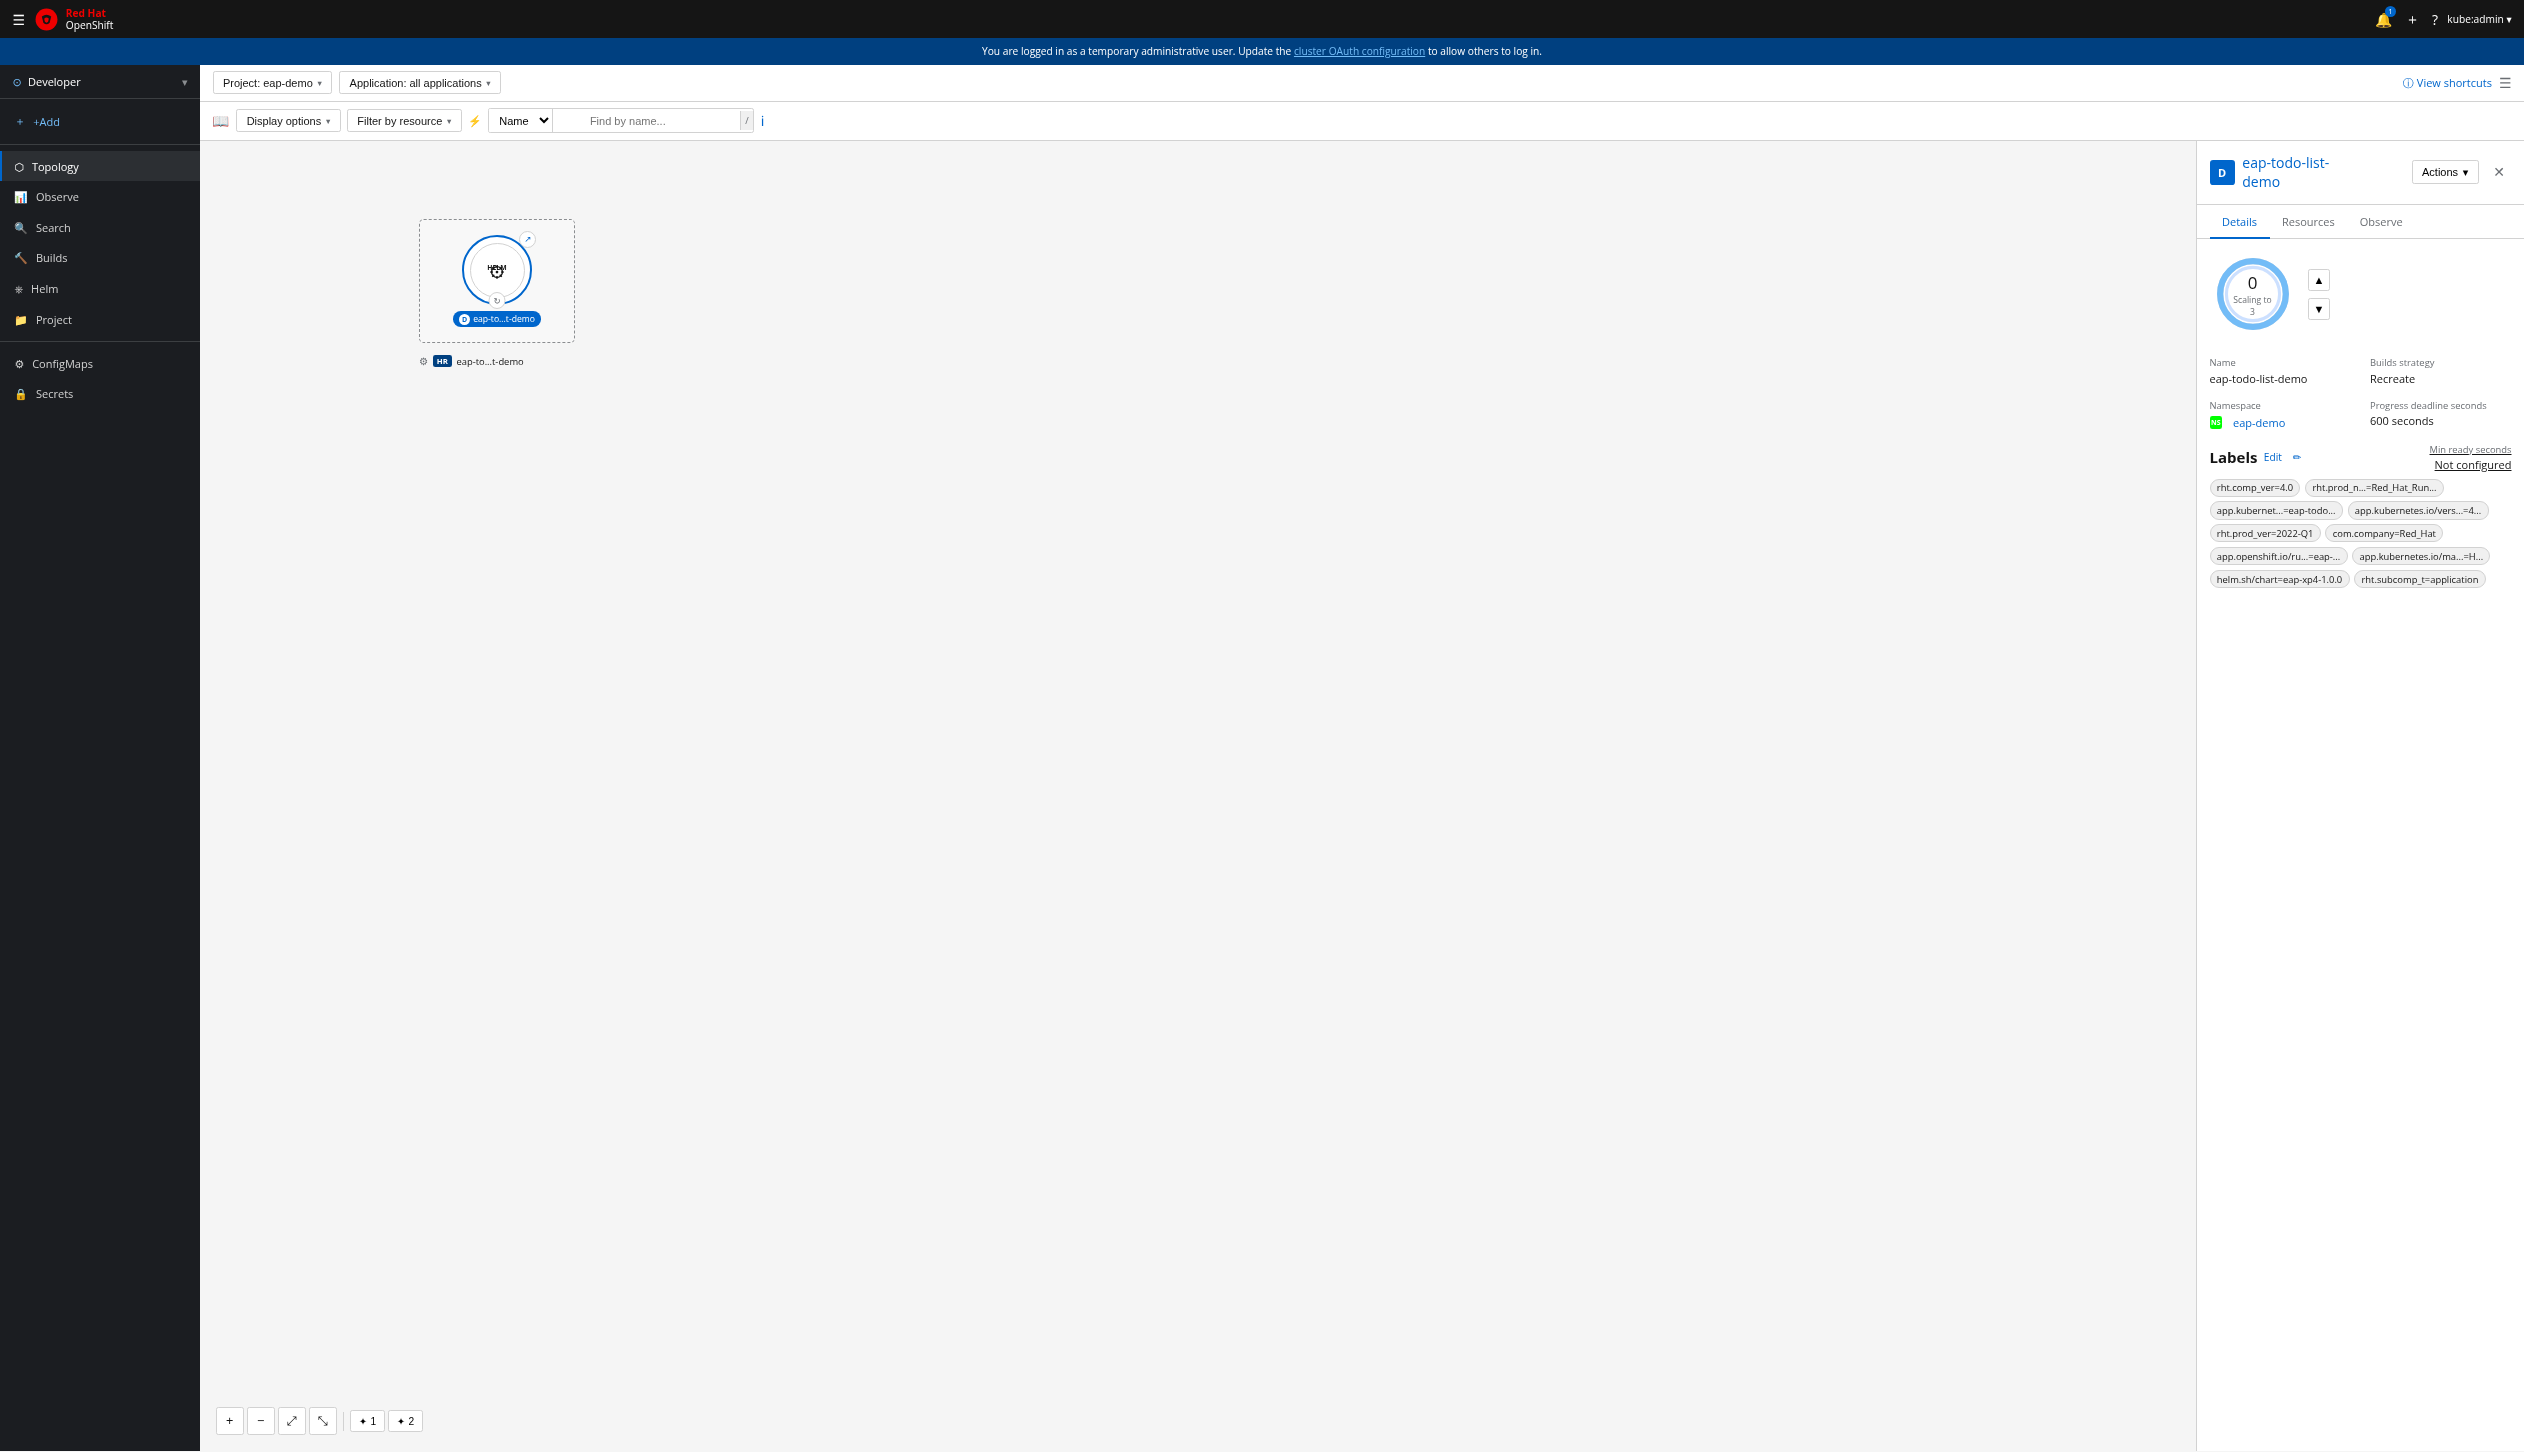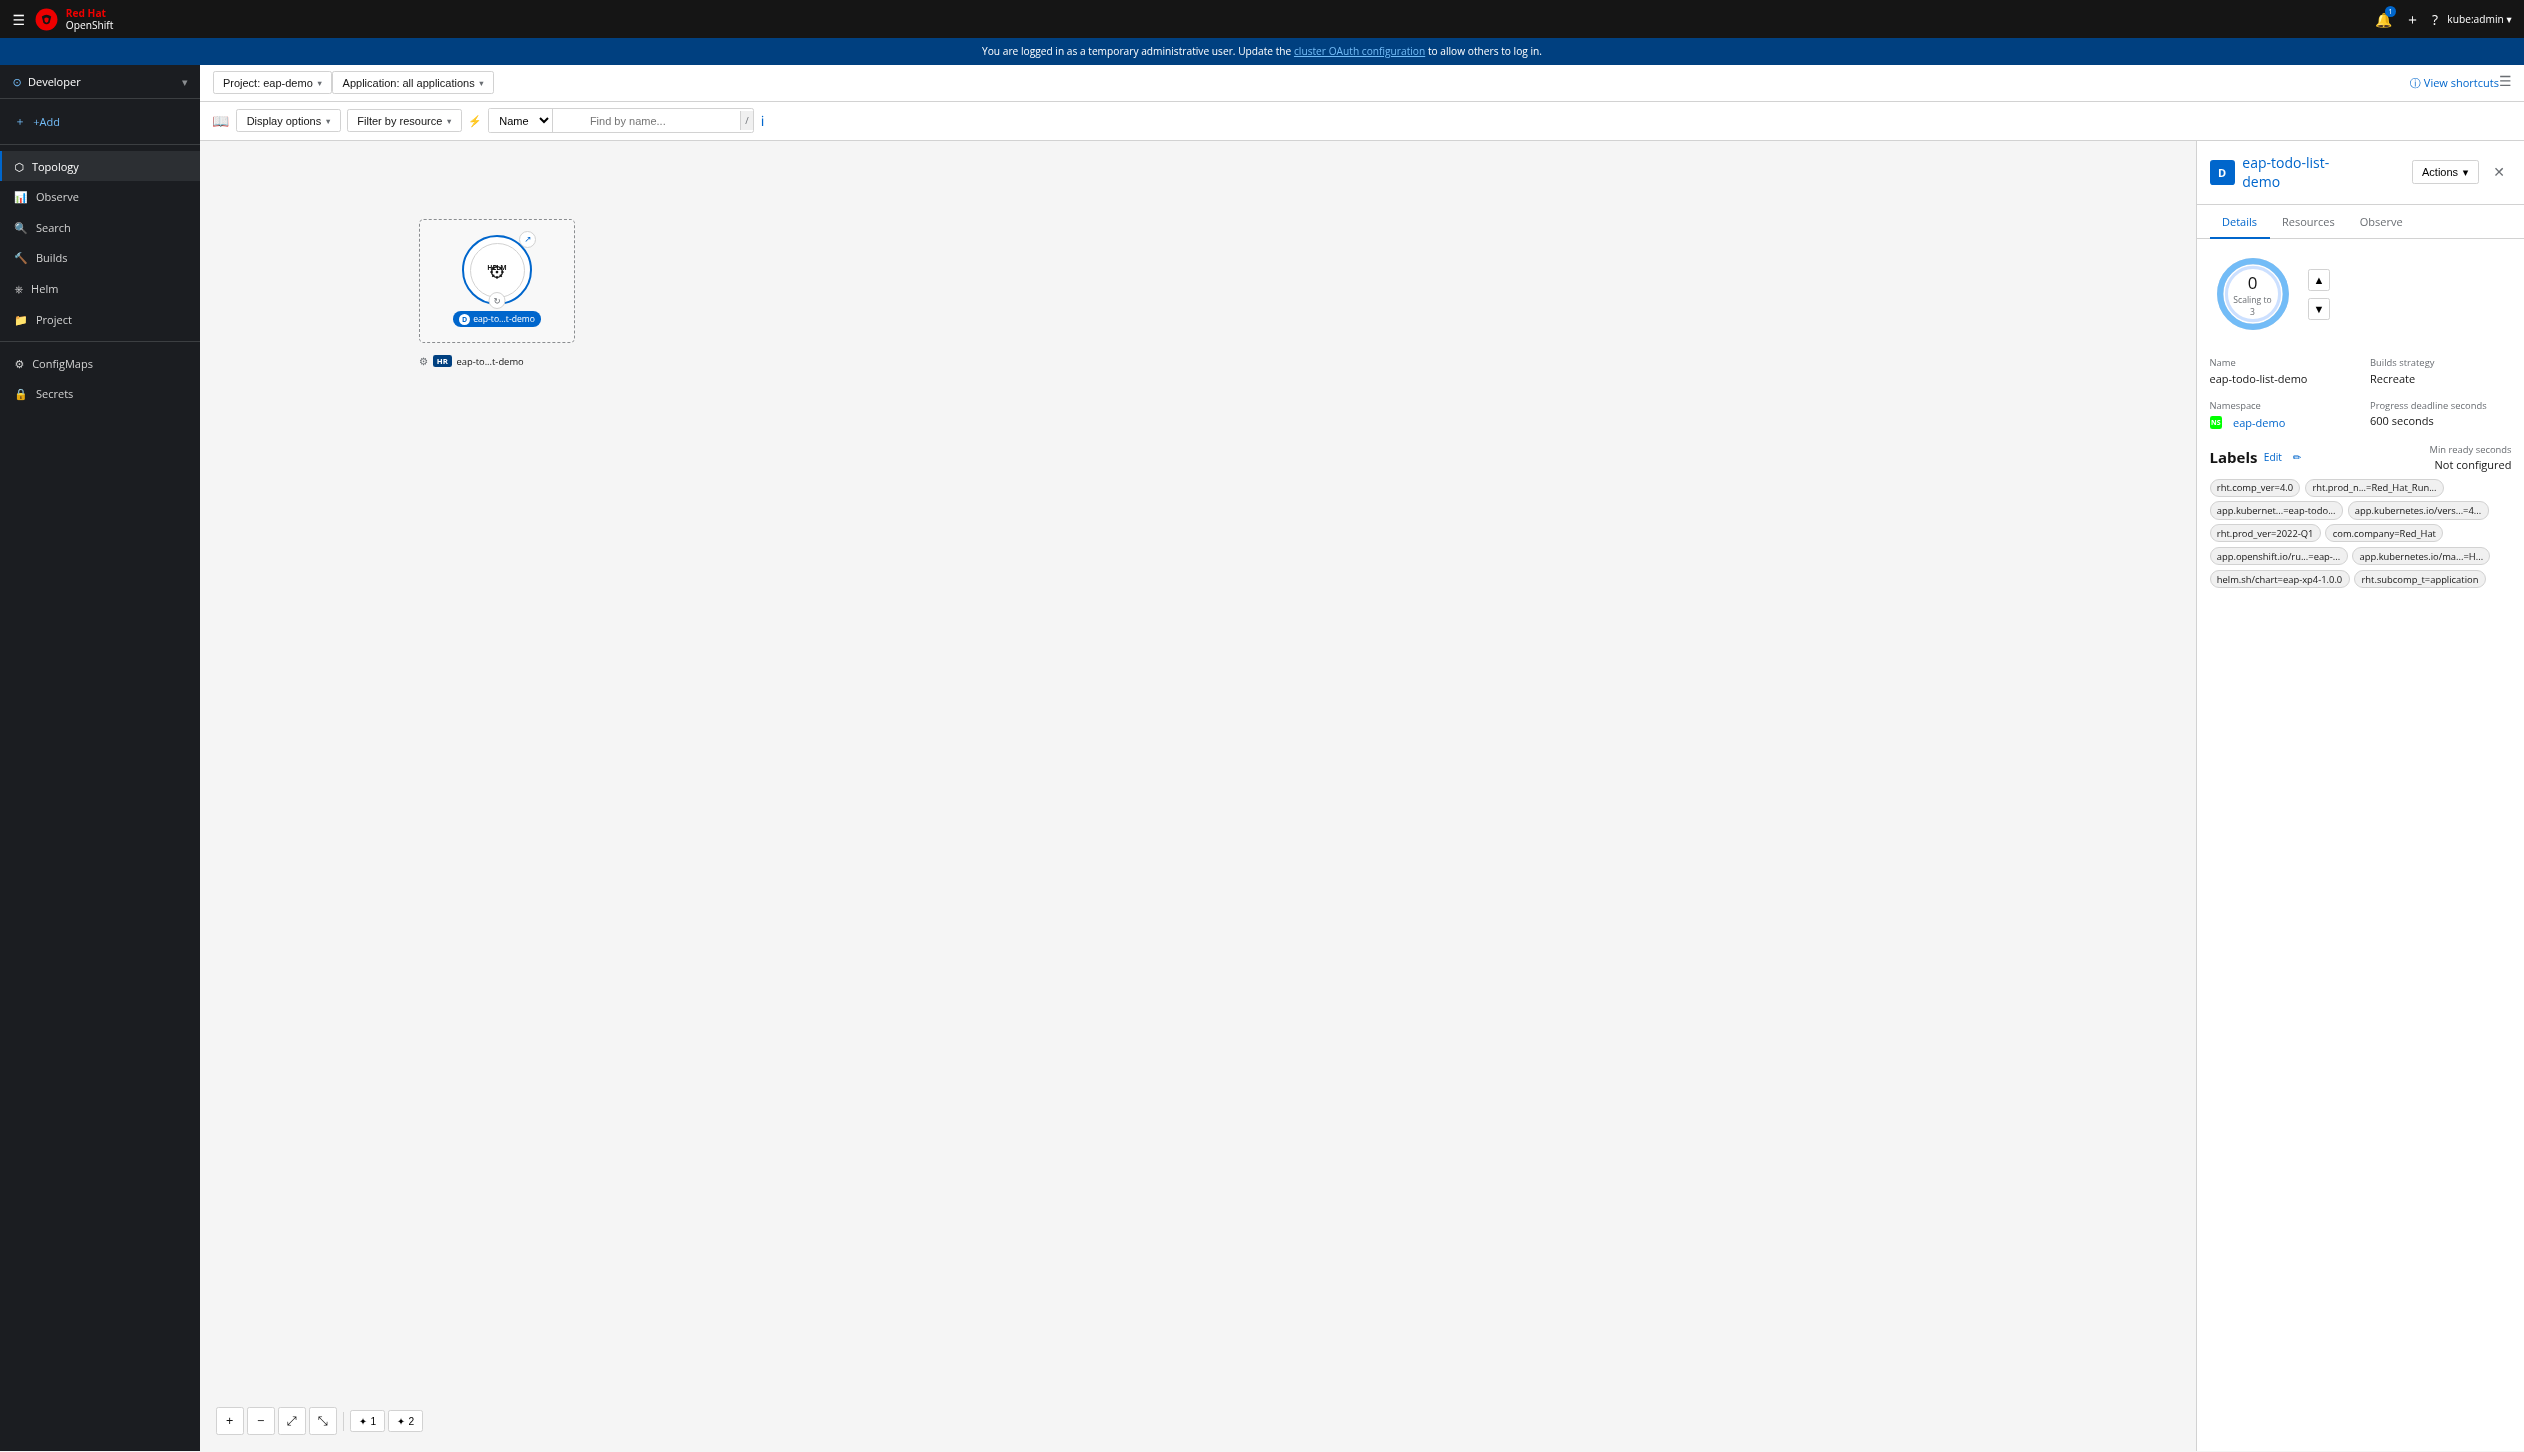--- a/index.html
+++ b/index.html
@@ -556,21 +556,21 @@
       </div>
       <div class="sidebar-item">
         <span>🔒</span>
         <span>Secrets</span>
       </div>
     </div>
   </aside>
 
   <div class="content-area">
 
-    <div style="background:#fff; border-bottom:0.8px solid #d2d2d2; padding:6.3px 12.5px; display:flex; gap:0;">
+    <div style="background:#fff; border-bottom:0.8px solid #d2d2d2; padding:6.3px 12.5px; display:flex; align-items:center; gap:7px;">
       <button class="toolbar-btn">
         <span>Project: eap-demo</span>
         <span class="chevron">▾</span>
       </button>
       <button class="toolbar-btn">
         <span>Application: all applications</span>
         <span class="chevron">▾</span>
       </button>
       <div class="toolbar-spacer"></div>
       <div class="view-shortcuts">
@@ -732,21 +732,21 @@
             </div>
           </div>
 
           <div class="labels-header">
             <span class="labels-title">Labels</span>
             <span class="edit-link">
               <span>Edit</span>
               <span>✏</span>
             </span>
             <div style="flex:1"></div>
-            <div class="detail-item" style="text-align:right;">
+            <div class="detail-item" style="text-align:right;text-decoration:underline;">
               <label>Min ready seconds</label>
               <div class="value">Not configured</div>
             </div>
           </div>
           <div class="label-tags">
             <span class="label-tag">rht.comp_ver=4.0</span>
             <span class="label-tag">rht.prod_n...=Red_Hat_Run...</span>
             <span class="label-tag">app.kubernet...=eap-todo...</span>
             <span class="label-tag">app.kubernetes.io/vers...=4...</span>
             <span class="label-tag">rht.prod_ver=2022-Q1</span>

